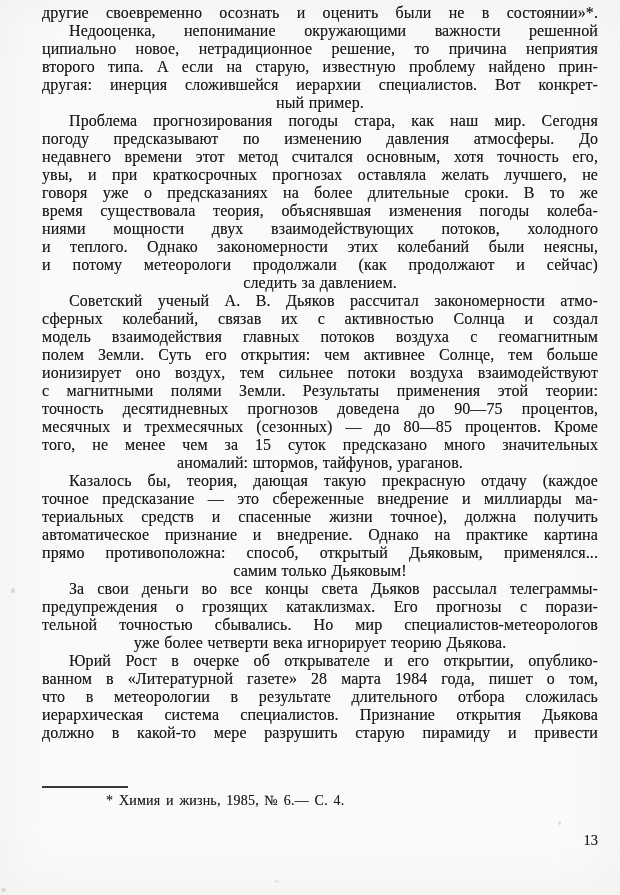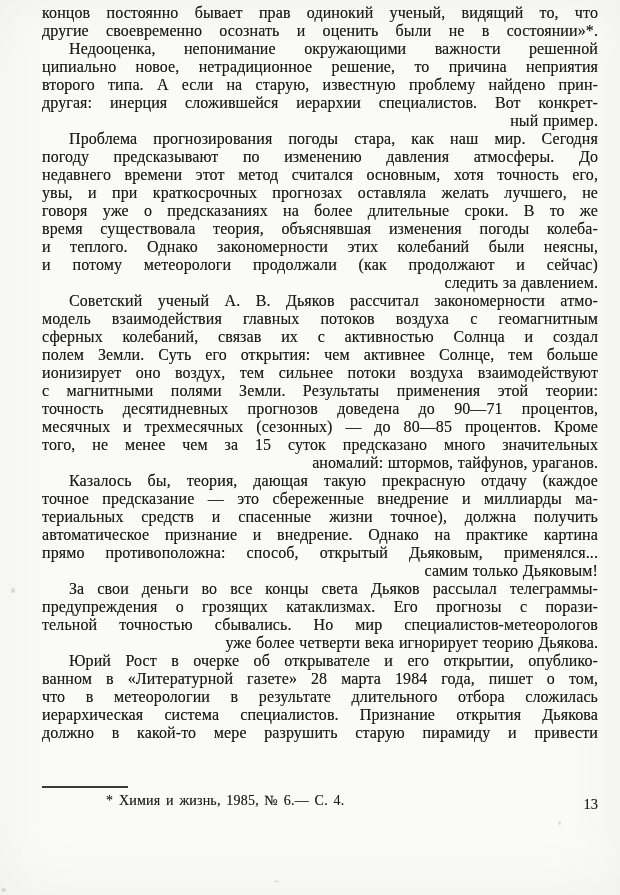--- a/index.html
+++ b/index.html
@@ -36,21 +36,21 @@
     line-height: 18px;
     font-size: 16px;
     letter-spacing: 0.1px;
     word-spacing: 0.5px;
     text-align: justify;
     text-align-last: justify;
     text-shadow: 0 0 0.4px rgba(20,20,20,0.55);
     overflow: visible;
   }
   .line.left-last {
-    text-align: right;
+    text-align: center;
     text-align-last: auto;
   }
   .line.indent-first {
     padding-left: 27px;
     font-family: Liberation Serif, serif;
   }
   .footnote-rule {
     position: absolute;
     left: 42px;
     top: 786px;
@@ -66,21 +66,21 @@
     font-size: 14px;
     line-height: 18px;
     letter-spacing: 0.2px;
     word-spacing: 2px;
     text-shadow: 0 0 0.4px rgba(20,20,20,0.5);
     margin-left: 34px;
   }
   .page-number {
     position: absolute;
     right: 22px;
-    top: 796px;
+    top: 832px;
     font-size: 14.5px;
     line-height: 16px;
     text-shadow: 0 0 0.4px rgba(20,20,20,0.5);
   }
   .speck {
     position: absolute;
     background: #bdbdbd;
     border-radius: 50%;
     opacity: 0.55;
   }
@@ -89,49 +89,49 @@
   .speck-3 { left: 558px; top: 821px; width: 3px; height: 4px; opacity: 0.45; }
   .speck-4 { left: 1px; top: 888px; width: 5px; height: 4px; opacity: 0.5; }
 </style>
 </head>
 <body>
 
 <div class="page">
 
   <div class="text-block" id="text-block">
       <div class="para">
-        <div class="line">концов постоянно бывает прав одинокий ученый, видящий то, что</div>
         <div class="line">другие своевременно осознать и оценить были не в состоянии»*.</div>
       </div>
       <div class="para">
         <div class="line indent-first">Недооценка, непонимание окружающими важности решенной</div>
         <div class="line">ципиально новое, нетрадиционное решение, то причина неприятия</div>
         <div class="line">второго типа. А если на старую, известную проблему найдено прин-</div>
         <div class="line">другая: инерция сложившейся иерархии специалистов. Вот конкрет-</div>
         <div class="line left-last">ный пример.</div>
       </div>
       <div class="para">
         <div class="line indent-first">Проблема прогнозирования погоды стара, как наш мир. Сегодня</div>
         <div class="line">погоду предсказывают по изменению давления атмосферы. До</div>
         <div class="line">недавнего времени этот метод считался основным, хотя точность его,</div>
         <div class="line">увы, и при краткосрочных прогнозах оставляла желать лучшего, не</div>
         <div class="line">говоря уже о предсказаниях на более длительные сроки. В то же</div>
         <div class="line">время существовала теория, объяснявшая изменения погоды колеба-</div>
+        <div class="line">ниями мощности двух взаимодействующих потоков, холодного</div>
         <div class="line">и теплого. Однако закономерности этих колебаний были неясны,</div>
         <div class="line">и потому метеорологи продолжали (как продолжают и сейчас)</div>
         <div class="line left-last">следить за давлением.</div>
       </div>
       <div class="para">
         <div class="line indent-first">Советский ученый А. В. Дьяков рассчитал закономерности атмо-</div>
+        <div class="line">сферных колебаний, связав их с активностью Солнца и создал</div>
         <div class="line">модель взаимодействия главных потоков воздуха с геомагнитным</div>
-        <div class="line">сферных колебаний, связав их с активностью Солнца и создал</div>
         <div class="line">полем Земли. Суть его открытия: чем активнее Солнце, тем больше</div>
         <div class="line">ионизирует оно воздух, тем сильнее потоки воздуха взаимодействуют</div>
         <div class="line">с магнитными полями Земли. Результаты применения этой теории:</div>
-        <div class="line">точность десятидневных прогнозов доведена до 90—71 процентов,</div>
+        <div class="line">точность десятидневных прогнозов доведена до 90—75 процентов,</div>
         <div class="line">месячных и трехмесячных (сезонных) — до 80—85 процентов. Кроме</div>
         <div class="line">того, не менее чем за 15 суток предсказано много значительных</div>
         <div class="line left-last">аномалий: штормов, тайфунов, ураганов.</div>
       </div>
       <div class="para">
         <div class="line indent-first">Казалось бы, теория, дающая такую прекрасную отдачу (каждое</div>
         <div class="line">точное предсказание — это сбереженные внедрение и миллиарды ма-</div>
         <div class="line">териальных средств и спасенные жизни точное), должна получить</div>
         <div class="line">автоматическое признание и внедрение. Однако на практике картина</div>
         <div class="line">прямо противоположна: способ, открытый Дьяковым, применялся...</div>

